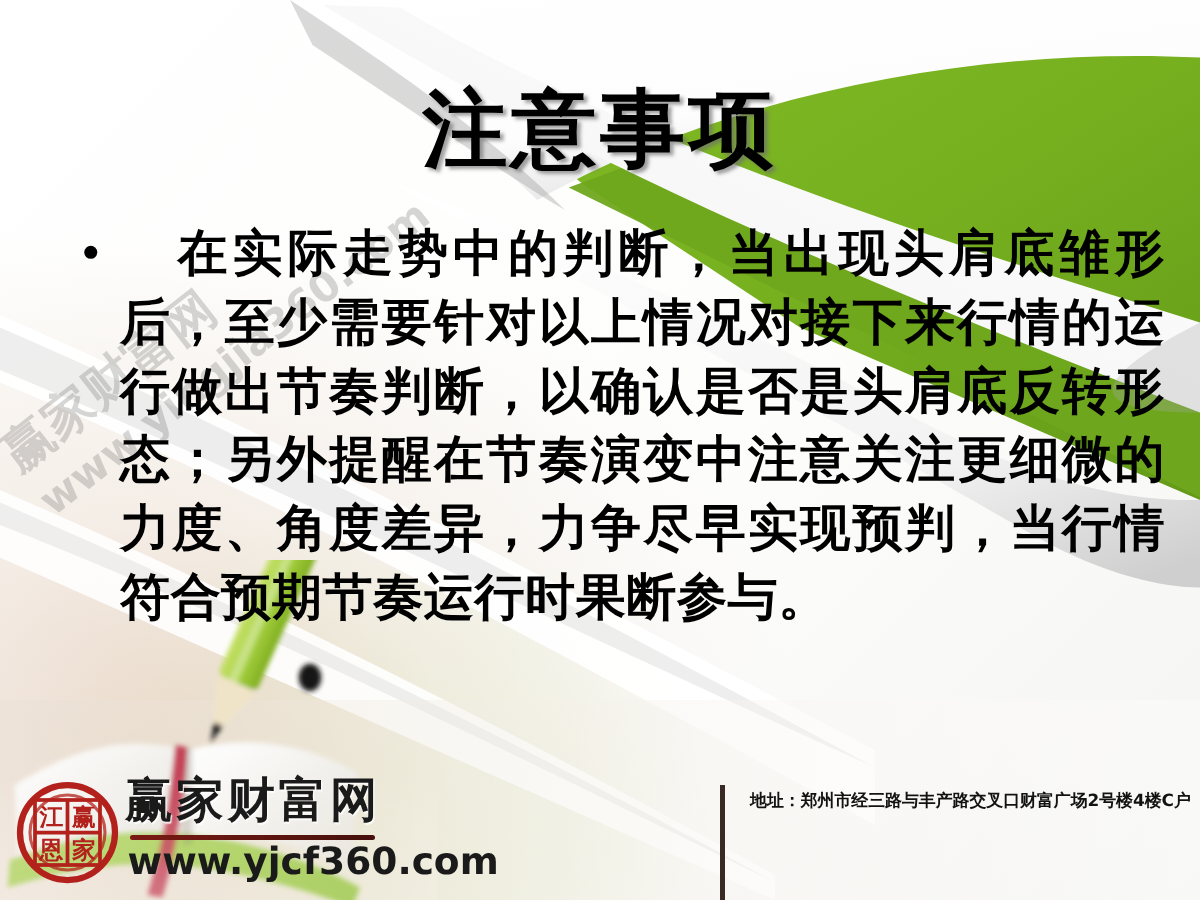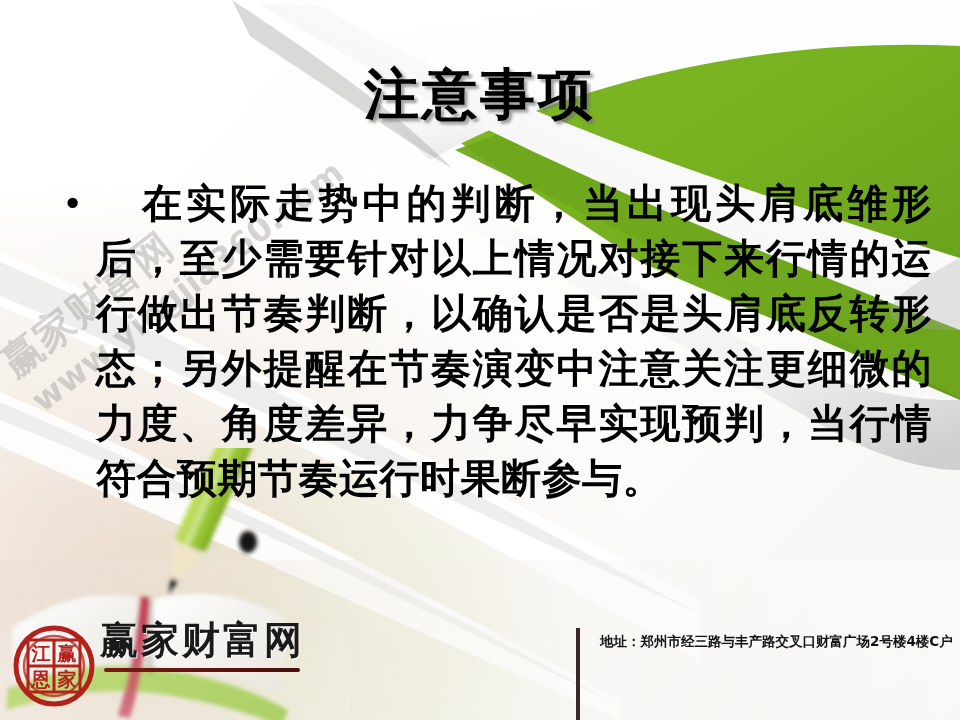--- a/index.html
+++ b/index.html
@@ -66,21 +66,21 @@
     letter-spacing: 0px;
   }
 
   
   .title {
     position: absolute;
     left: 0;
     top: 58px;
     width: 960px;
     text-align: center;
-    font-size: 55px;
+    font-size: 68px;
     font-weight: bold;
     color: #000000;
     letter-spacing: 3px;
     text-shadow: 3px 3px 3px rgba(110,110,110,0.65);
     font-family: "DejaVu Sans", "Liberation Sans", sans-serif;
   }
 
   
   .body-block {
     position: absolute;
@@ -324,20 +324,21 @@
         <line x1="42" y1="16" x2="42" y2="68" stroke="#b3211c" stroke-width="3"></line>
         <line x1="16" y1="42" x2="68" y2="42" stroke="#b3211c" stroke-width="3"></line>
         <text x="29" y="36" font-size="19" font-weight="bold" fill="#b3211c" text-anchor="middle" font-family="DejaVu Sans, sans-serif">江</text>
         <text x="55" y="36" font-size="19" font-weight="bold" fill="#b3211c" text-anchor="middle" font-family="DejaVu Sans, sans-serif">赢</text>
         <text x="29" y="62" font-size="19" font-weight="bold" fill="#b3211c" text-anchor="middle" font-family="DejaVu Sans, sans-serif">恩</text>
         <text x="55" y="62" font-size="19" font-weight="bold" fill="#b3211c" text-anchor="middle" font-family="DejaVu Sans, sans-serif">家</text>
       </svg>
     </div>
     <div class="logo-words">赢家财富网</div>
     <div class="logo-rule"></div>
+    <div class="logo-url">www.yjcf360.com</div>
   </div>
 
   <div class="contact">
     <div class="contact-line">
       <span class="lbl">地址：</span><span class="val">郑州市经三路与丰产路交叉口财富广场2号楼4楼C户</span>
     </div>
   </div>
 
 </div>
 

